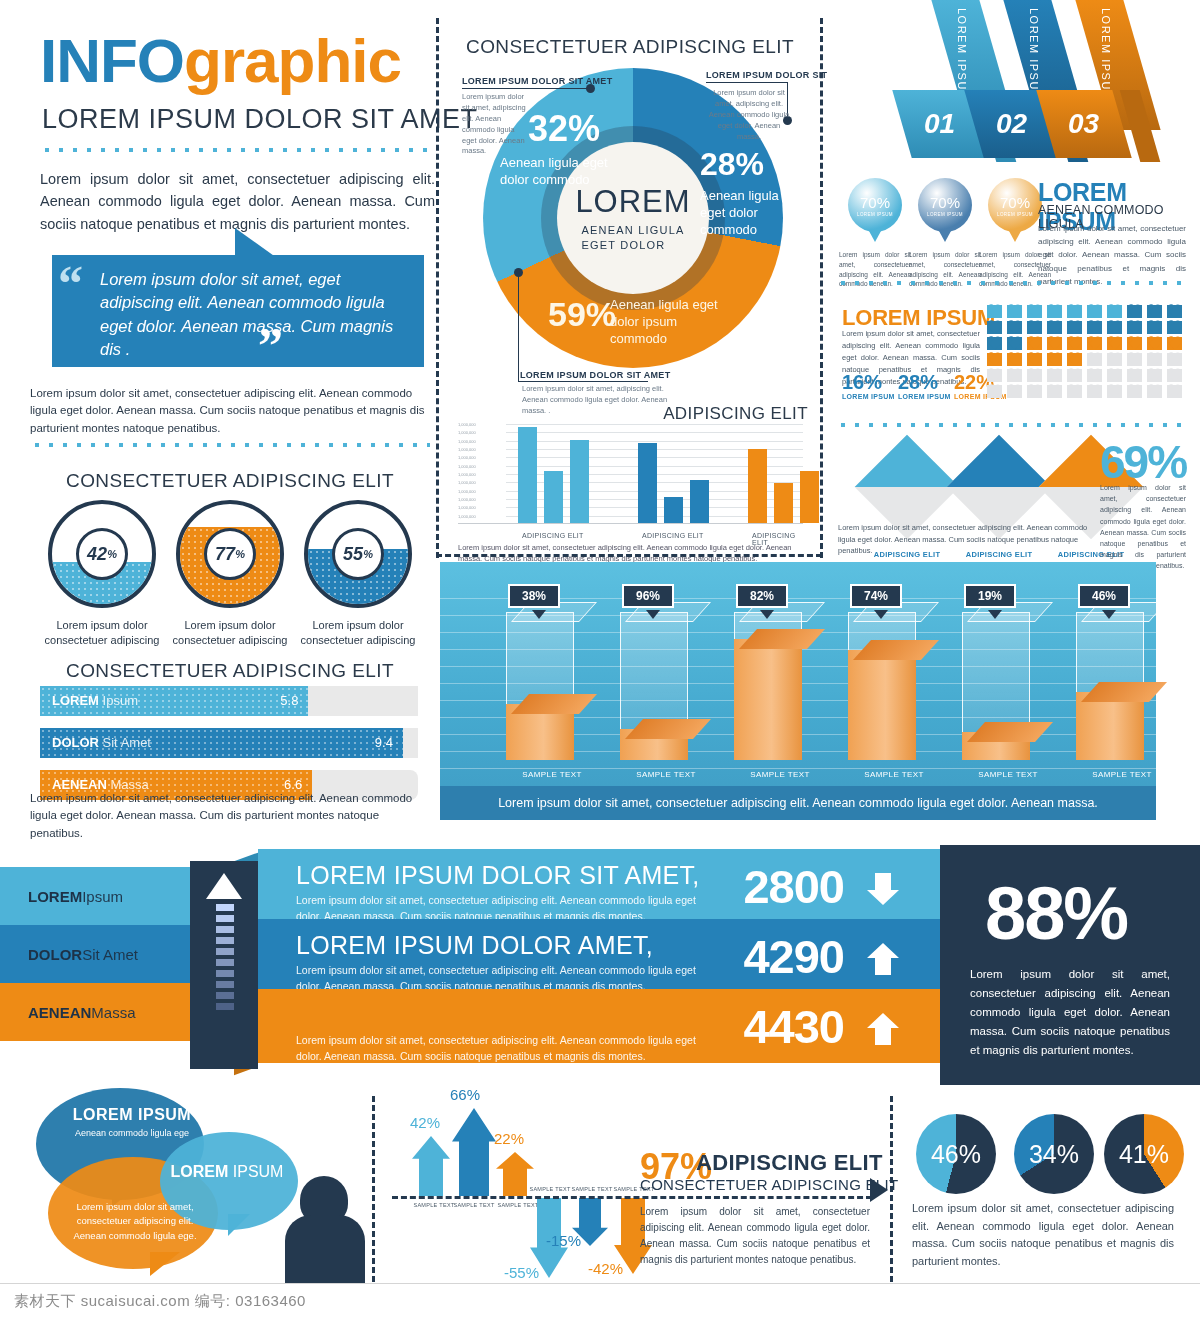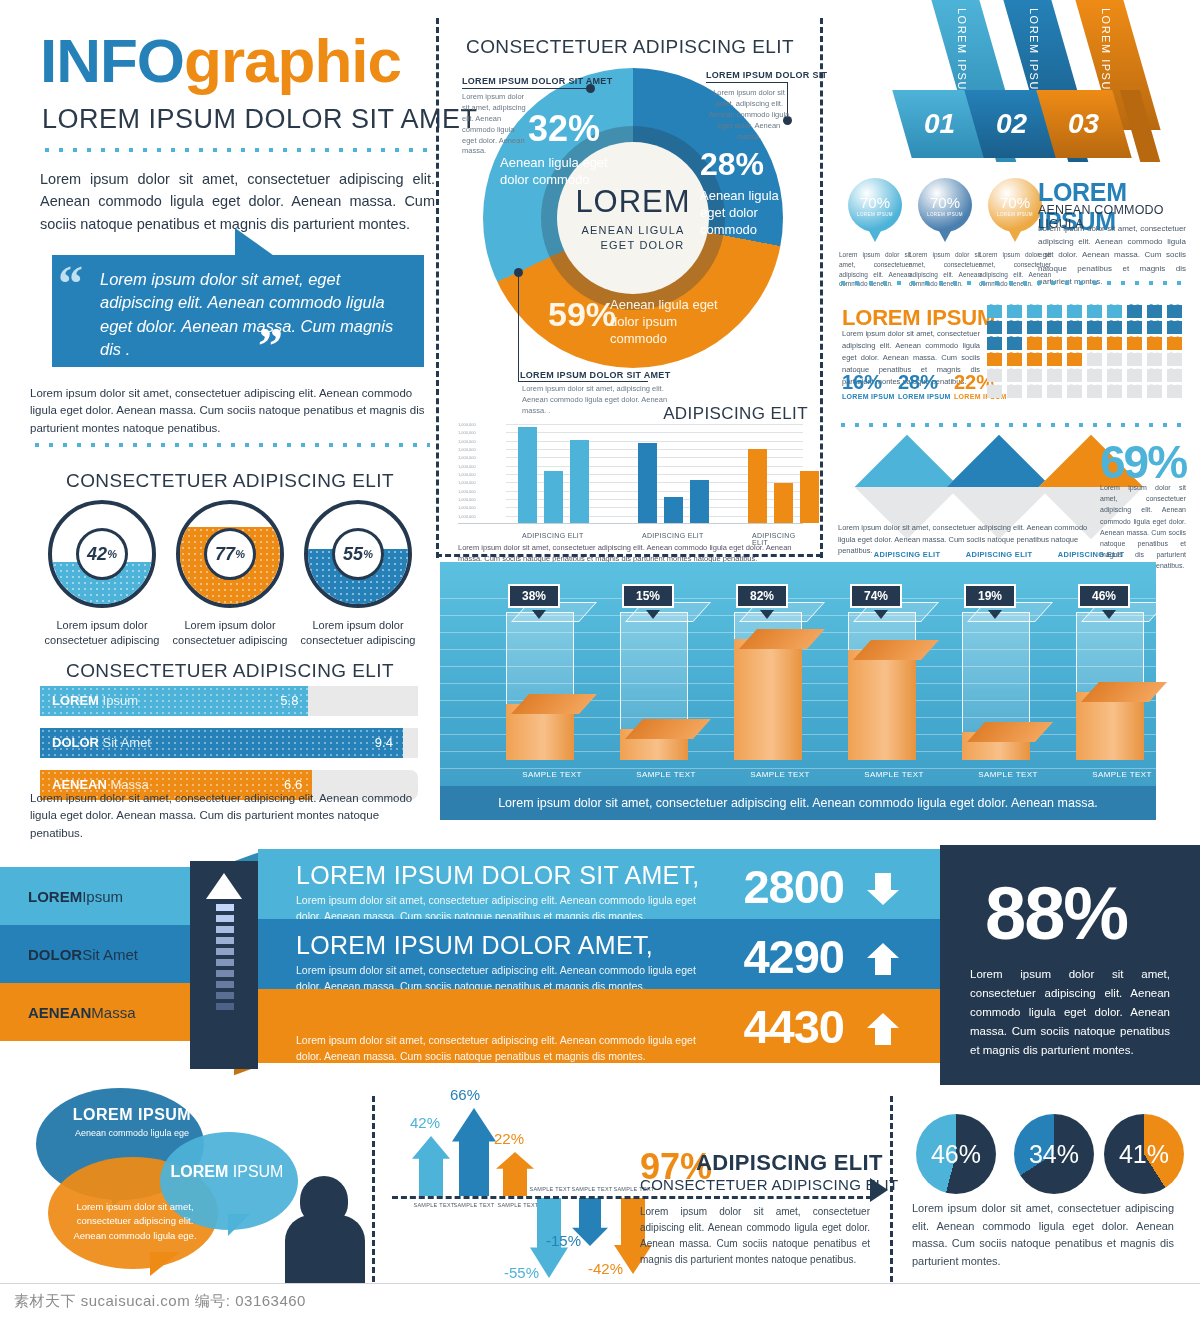--- a/index.html
+++ b/index.html
@@ -66,21 +66,21 @@
   #donut{ left:483px; top:68px; width:300px; height:300px; border-radius:50%;
           background: conic-gradient(from 0deg,
             #2581b8 0deg 100.8deg,
             #ee8b15 100.8deg 244.8deg,
             #4eb3d8 244.8deg 360deg);}
   #donut-ring{ left:541px; top:126px; width:184px;height:184px;border-radius:50%;
                background:rgba(36,57,79,.30);}
   #donut-hole{ left:557px; top:142px; width:152px;height:152px;border-radius:50%;background:#f6f4ef;
                display:flex;flex-direction:column;align-items:center;justify-content:center;}
   #donut-hole .big{font-size:31px;color:#24394f;letter-spacing:1px;}
-  #donut-hole .sm{font-size:11px;color:#24394f;letter-spacing:1.2px;text-align:right;line-height:1.3;margin-top:3px;}
+  #donut-hole .sm{font-size:11px;color:#24394f;letter-spacing:1.2px;text-align:left;line-height:1.3;margin-top:3px;}
   .dpct{position:absolute;color:#fff;font-weight:bold;}
   .dtxt{position:absolute;color:#fff;font-size:13px;line-height:1.3;}
   .callout-t{position:absolute;font-size:9px;font-weight:bold;color:#24394f;letter-spacing:.3px;}
   .callout-b{position:absolute;font-size:7.5px;color:#6b7a88;line-height:1.45;}
   .cdot{position:absolute;width:9px;height:9px;border-radius:50%;background:#24394f;}
   .cline{position:absolute;background:#24394f;}
 
   
   #vb-title{ right:392px; top:404px; font-size:17px; letter-spacing:.4px;}
   #vbchart{ left:458px; top:424px; width:345px; height:100px; border-bottom:1px solid #c8cdd2;}
@@ -436,21 +436,21 @@
     </div>
     <div class="b3tag" style="left:68px;top:22px;">38%</div>
     <div class="b3tagtip" style="left:92px;top:48px;"></div>
     <div class="b3lab" style="left:62px;top:208px;">SAMPLE TEXT</div>
     <div class="b3col" style="left:180px;height:148px;width:68px;">
       <div class="b3case" style="bottom:0;height:148px;"></div>
       <div class="b3fill" style="bottom:0;height:31px;"></div>
       <div class="b3fill-top" style="left:14px;bottom:21px;"></div>
       <div class="b3case-top" style="left:14px;bottom:138px;"></div>
     </div>
-    <div class="b3tag" style="left:182px;top:22px;">15%</div>
+    <div class="b3tag" style="left:182px;top:22px;">96%</div>
     <div class="b3tagtip" style="left:206px;top:48px;"></div>
     <div class="b3lab" style="left:176px;top:208px;">SAMPLE TEXT</div>
     <div class="b3col" style="left:294px;height:148px;width:68px;">
       <div class="b3case" style="bottom:0;height:148px;"></div>
       <div class="b3fill" style="bottom:0;height:121px;"></div>
       <div class="b3fill-top" style="left:14px;bottom:111px;"></div>
       <div class="b3case-top" style="left:14px;bottom:138px;"></div>
     </div>
     <div class="b3tag" style="left:296px;top:22px;">82%</div>
     <div class="b3tagtip" style="left:320px;top:48px;"></div>

